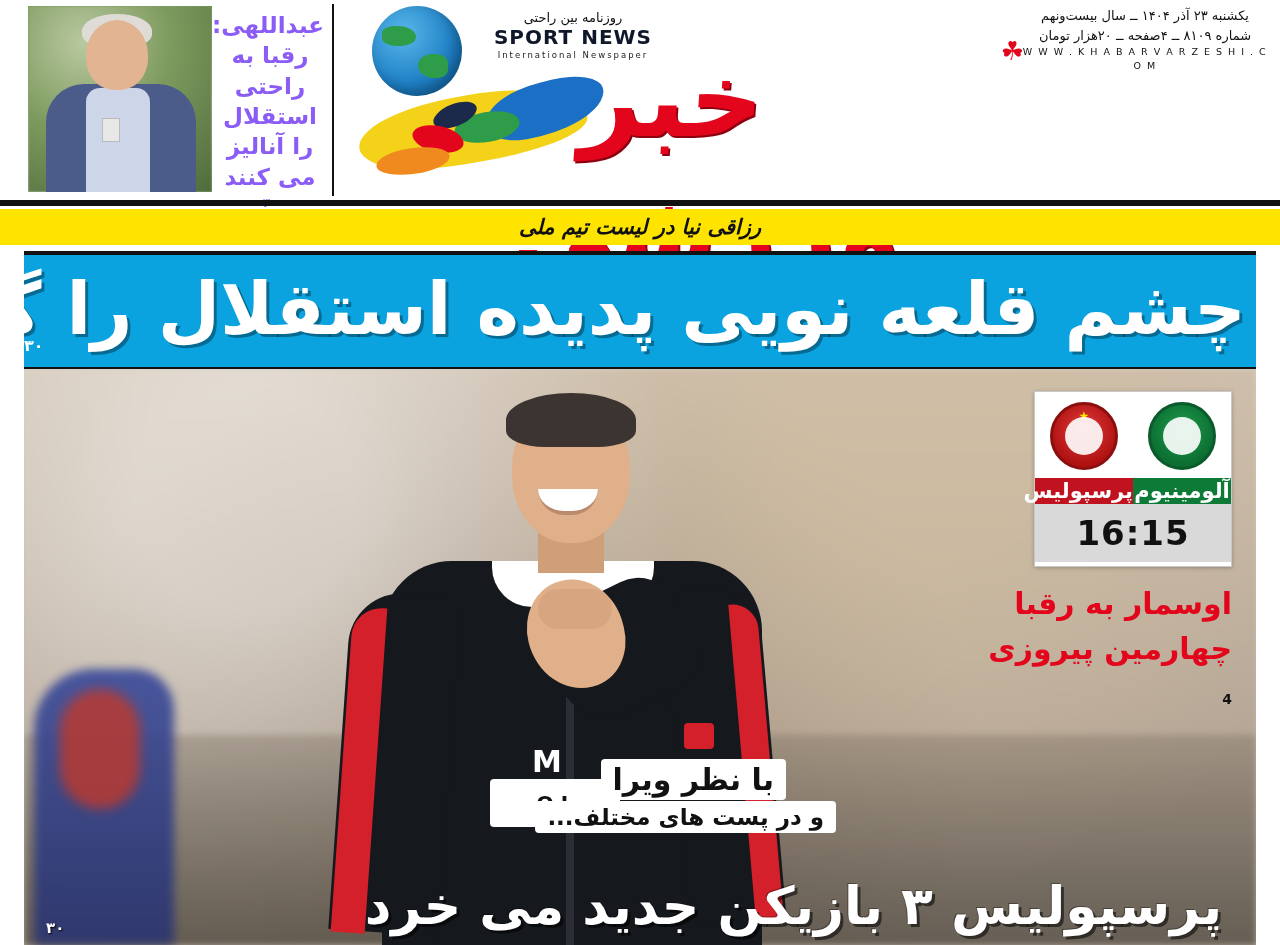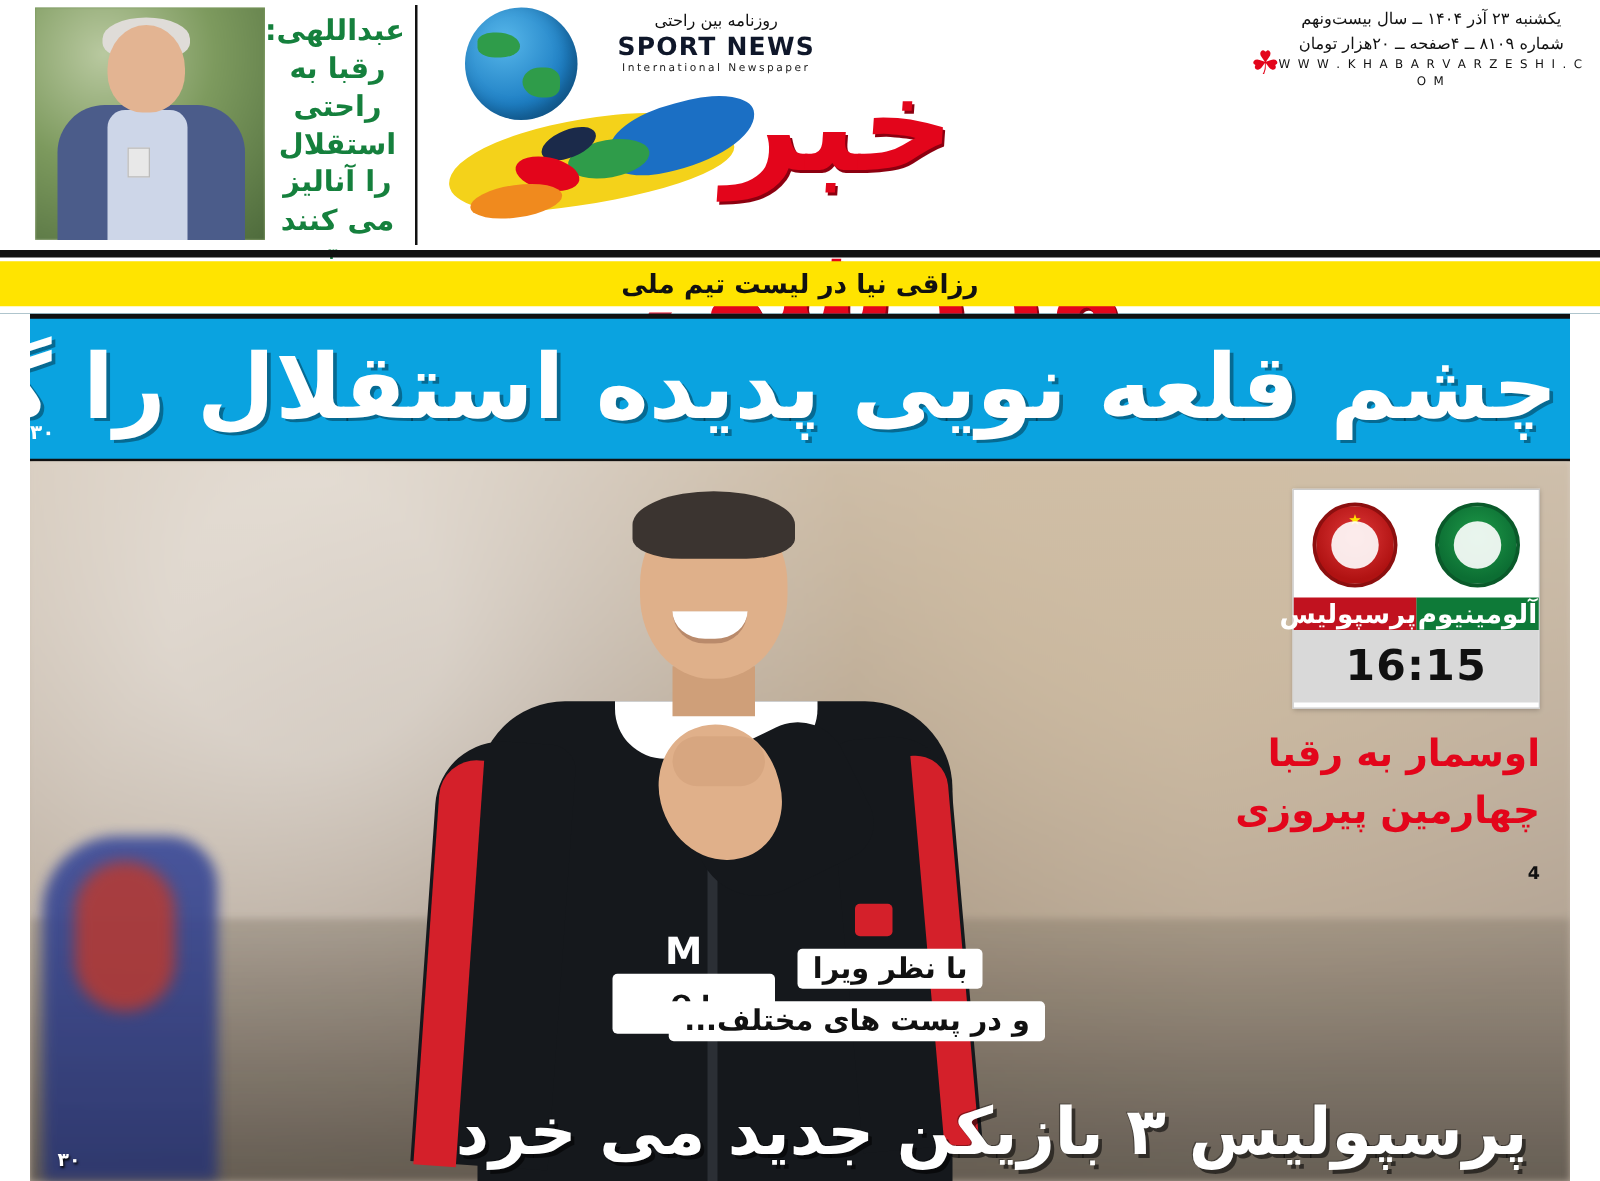--- a/index.html
+++ b/index.html
@@ -13,21 +13,21 @@
       linear-gradient(160deg,#6f8f54 0%,#8aa86b 35%,#cfd8c0 65%,#9db37e 100%);
       overflow:hidden;}
   .tl-photo .blurbg{position:absolute;inset:0;background:
       radial-gradient(circle at 30% 20%,#b9c9a0 0%,#7d9a5e 45%,#4e6b3c 100%);
       filter:blur(1px);}
   .tl-photo .person-head{position:absolute;left:58px;top:14px;width:62px;height:70px;border-radius:50% 50% 45% 45%;background:#e3b492;}
   .tl-photo .person-hair{position:absolute;left:54px;top:8px;width:70px;height:34px;border-radius:50% 50% 40% 40%;background:#dfdcd8;}
   .tl-photo .person-body{position:absolute;left:18px;top:78px;width:150px;height:110px;border-radius:38px 38px 0 0;background:#4b5c8a;}
   .tl-photo .person-shirt{position:absolute;left:58px;top:82px;width:64px;height:106px;background:#cdd6e8;border-radius:14px 14px 0 0;}
   .tl-photo .badge{position:absolute;left:74px;top:112px;width:16px;height:22px;background:#e8e8e8;border:1px solid #bbb;}
-  .tl-headline{position:absolute;top:6px;right:8px;width:108px;text-align:center;color:#15803d;
+  .tl-headline{position:absolute;top:6px;right:8px;width:108px;text-align:center;color:#8b5cf6;
       font-weight:bold;font-size:23px;line-height:1.32;letter-spacing:-.5px;}
   .tl-headline .pg{display:block;font-size:12px;font-weight:bold;margin-top:4px;}
 
   
   .masthead{position:absolute;top:0;left:332px;width:588px;height:196px;}
   .globe{position:absolute;left:40px;top:6px;width:90px;height:90px;border-radius:50%;
     background:radial-gradient(circle at 35% 30%,#57b7ea 0%,#1e7fc4 60%,#0b5f9e 100%);
     box-shadow:inset -6px -6px 12px rgba(0,0,0,.25);overflow:hidden;}
   .globe:before{content:"";position:absolute;left:10px;top:20px;width:34px;height:20px;background:#2f9c4a;border-radius:40% 60% 50% 45%;}
   .globe:after{content:"";position:absolute;left:46px;top:48px;width:30px;height:24px;background:#2f9c4a;border-radius:55% 45% 40% 60%;}
@@ -63,21 +63,21 @@
   .tr-photo .hair{position:absolute;left:52px;top:0px;width:84px;height:40px;border-radius:50% 50% 35% 35%;background:#17110d;}
   .tr-photo .beard{position:absolute;left:62px;top:54px;width:64px;height:40px;border-radius:0 0 50% 50%;background:#241a13;opacity:.85;}
   .tr-photo .body{position:absolute;left:10px;top:86px;width:172px;height:104px;background:#0f3d8c;border-radius:26px 26px 0 0;}
   .tr-photo .stripe{position:absolute;left:92px;top:86px;width:14px;height:104px;background:#e3051b;}
   .tr-photo .hand{position:absolute;left:122px;top:74px;width:42px;height:50px;border-radius:40%;background:#c98f67;transform:rotate(12deg);}
   .tr-headline{position:absolute;left:6px;top:6px;width:128px;text-align:center;color:#111;
       font-weight:bold;font-size:22px;line-height:1.34;letter-spacing:-.5px;}
 
   .rule-black{position:absolute;left:0;width:1280px;height:6px;background:#111;}
   .yellowbar{position:absolute;left:0;top:209px;width:1280px;height:36px;background:#ffe400;
-      display:flex;align-items:center;justify-content:center;}
+      display:flex;align-items:center;justify-content:center;font-style:italic;}
   .yellowbar span{font-size:21px;font-weight:bold;color:#111;}
 
   
   .bluebar{position:absolute;left:0;top:251px;width:1280px;height:112px;background:#0aa3e0;
       border-top:4px solid #111;border-bottom:4px solid #111;}
   .bluebar .head{position:absolute;right:34px;top:-2px;width:1180px;text-align:right;
       color:#fff;font-weight:bold;font-size:72px;line-height:112px;letter-spacing:-2px;
       text-shadow:3px 3px 0 rgba(0,0,0,.35);white-space:nowrap;}
   .bluebar .pgno{position:absolute;left:24px;bottom:12px;color:#fff;font-size:16px;font-weight:bold;}
 
@@ -108,21 +108,21 @@
   .coach .logo-m{position:absolute;left:196px;top:352px;width:54px;height:34px;color:#fff;font-size:30px;font-weight:bold;line-height:34px;text-align:center;}
   .coach .panel{position:absolute;left:166px;top:386px;width:130px;height:48px;background:#fff;border-radius:4px;}
   .coach .panel span{display:block;text-align:center;line-height:48px;font-size:20px;font-weight:bold;color:#111;direction:ltr;}
   .coach .badge-red{position:absolute;left:360px;top:330px;width:30px;height:26px;background:#d4202a;border-radius:4px;}
   .blurkid{position:absolute;left:10px;top:300px;width:140px;height:276px;background:linear-gradient(180deg,#3a4a9a,#2a3570);border-radius:60px 40px 0 0;filter:blur(5px);opacity:.9;}
   .blurkid2{position:absolute;left:36px;top:320px;width:80px;height:120px;background:#c0392b;border-radius:40px;filter:blur(6px);opacity:.8;}
 
   
   .callout{position:absolute;background:#fff;color:#111;font-weight:bold;
       padding:3px 12px;font-size:24px;border-radius:4px;white-space:nowrap;}
-  .callout.c1{right:470px;top:390px;font-size:23px;}
+  .callout.c1{right:470px;top:390px;font-size:30px;}
   .callout.c2{right:420px;top:432px;font-size:23px;}
 
   
   .matchbox{position:absolute;right:24px;top:22px;width:196px;height:174px;background:#fff;border:1px solid #c9c9c9;box-shadow:0 1px 4px rgba(0,0,0,.25);}
   .mb-teams{display:flex;height:112px;}
   .mb-team{width:50%;position:relative;}
   .mb-crest{position:absolute;left:50%;top:10px;transform:translateX(-50%);width:62px;height:62px;border-radius:50%;}
   .mb-crest.green{background:radial-gradient(circle at 50% 40%,#1f9c4a 0%,#0c6e33 70%);border:3px solid #0a5a2a;}
   .mb-crest.red{background:radial-gradient(circle at 50% 40%,#e23b3b 0%,#b01212 70%);border:3px solid #8c0f0f;}
   .mb-crest .inner{position:absolute;left:50%;top:50%;transform:translate(-50%,-50%);width:38px;height:38px;border-radius:50%;background:rgba(255,255,255,.9);}

